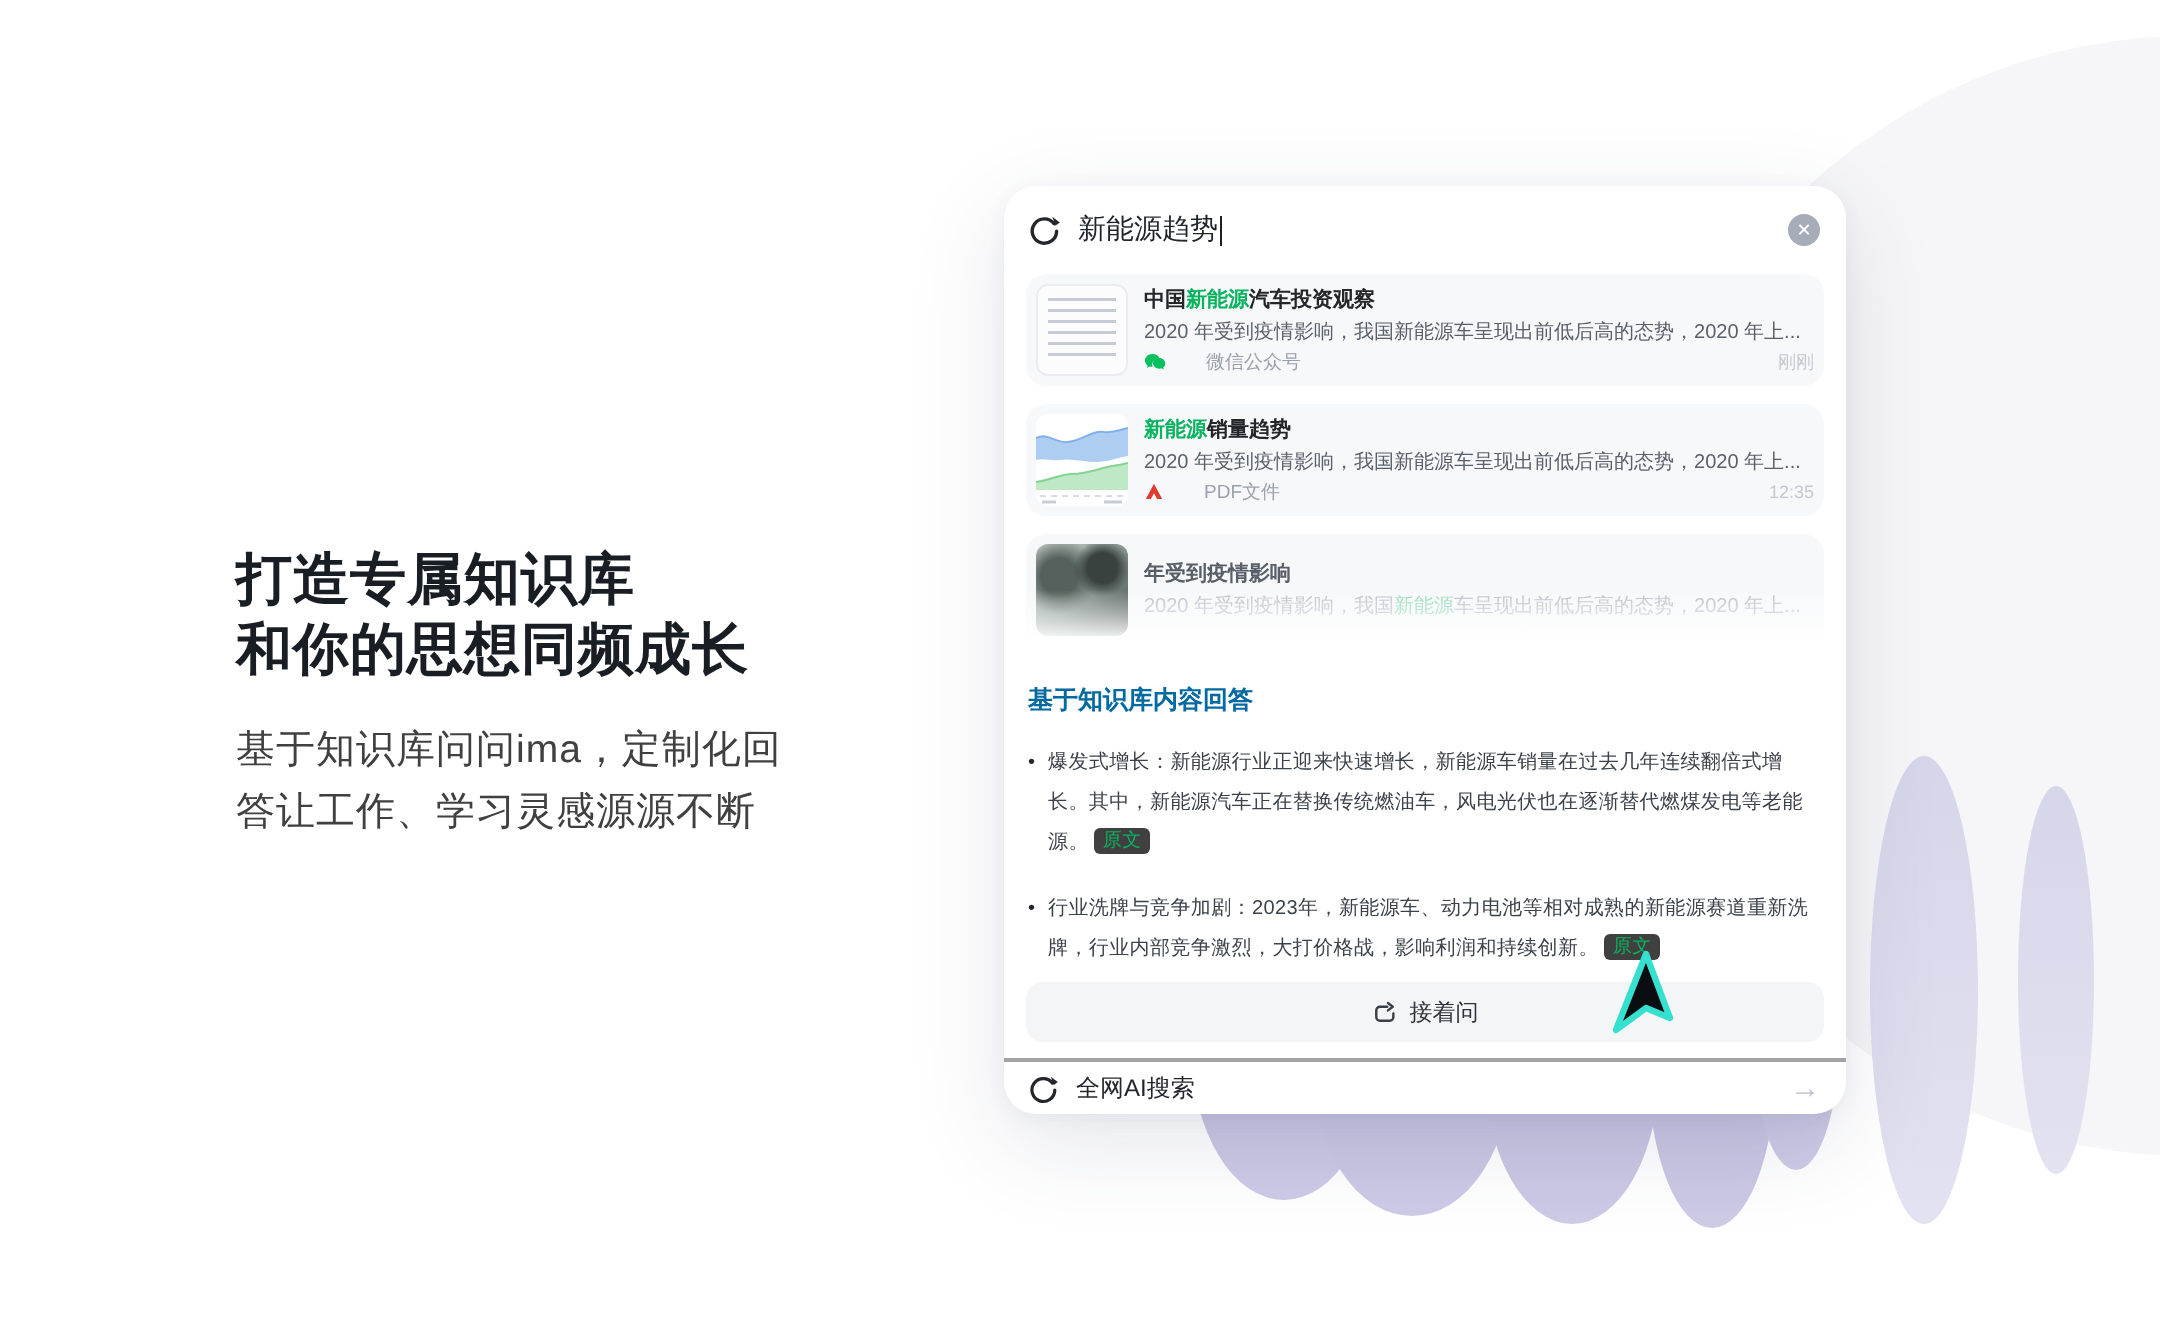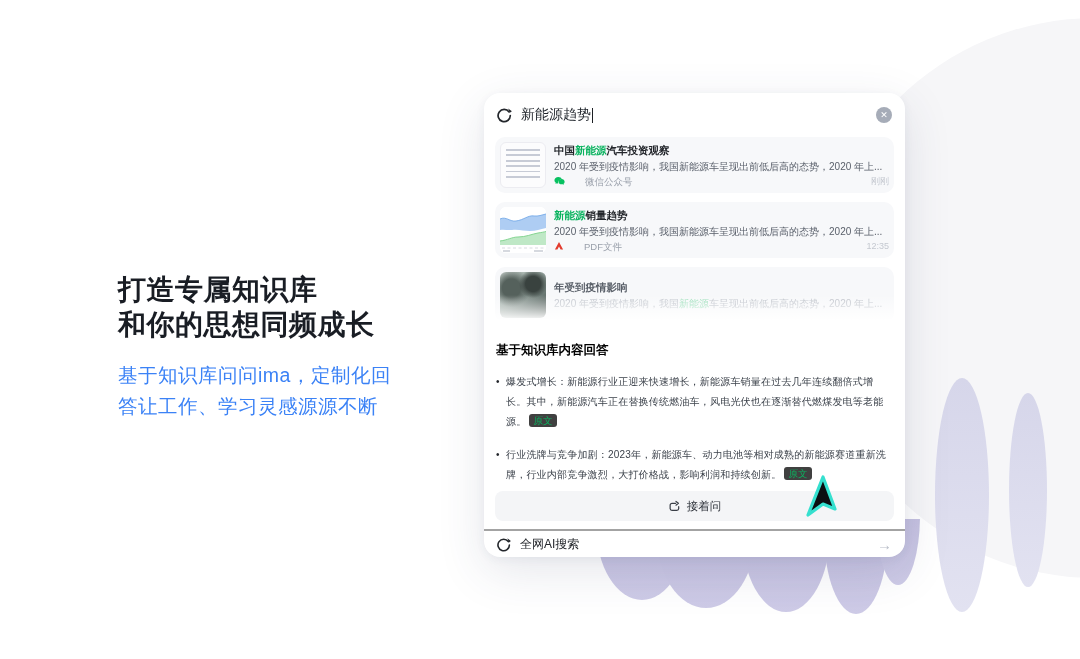--- a/index.html
+++ b/index.html
@@ -10,24 +10,24 @@
   
   .bg-circle { position:absolute; left:815px; top:18px; width:560px; height:560px;
     border-radius:50%; background:#f6f6f8; z-index:0; }
   .petals-bottom, .petals-right { position:absolute; z-index:1; }
   .petals-bottom { left:560px; top:519px; }
   .petals-right { left:930px; top:375px; }
 
   
   .hero { position:absolute; left:118px; top:272px; z-index:2; }
   .hero h1 { font-size:28px; line-height:35px; font-weight:700; color:#191d24; letter-spacing:.5px; }
-  .hero p { margin-top:18px; font-size:19.5px; line-height:31px; color:#3b82f6; letter-spacing:.5px; }
+  .hero p { margin-top:18px; font-size:19.5px; line-height:31px; color:#404040; letter-spacing:.5px; }
 
   
-  .card { position:absolute; left:484px; top:93px; width:421px; height:464px; z-index:2;
+  .card { position:absolute; left:502px; top:93px; width:421px; height:464px; z-index:2;
     background:#fff; border-radius:16px;
     box-shadow:0 14px 48px rgba(55,60,100,.13), 0 2px 10px rgba(55,60,100,.06);
     display:flex; flex-direction:column; }
 
   .search-row { height:44px; flex:0 0 44px; display:flex; align-items:center; padding:0 13px 0 12px; }
   .search-row .qicon { flex:0 0 16px; margin-right:9px; }
   .query { flex:1; font-size:14px; color:#1f242b; display:flex; align-items:center; }
   .caret { display:inline-block; width:1.2px; height:15px; background:#1c1f24; margin-left:1px; }
   .clear-btn { width:16px; height:16px; border-radius:50%; background:#a6acb8; color:#fff;
     font-size:9px; line-height:16px; text-align:center; cursor:pointer; flex:0 0 16px; }
@@ -48,21 +48,21 @@
   .rdesc { font-size:10px; color:#5a606b; line-height:13px; white-space:nowrap; overflow:hidden; }
   .rmeta { display:flex; align-items:center; gap:20px; font-size:9.5px; color:#9aa0ab; line-height:11px; }
   .rmeta .time { margin-left:auto; color:#c4c8d0; font-size:9px; }
   .row.dim .rtitle { color:#595f68; }
   .row.dim .rdesc { color:#bcc0c8; }
   .row.dim .rdesc .hl { color:#93dcb4; }
   .results::after { content:""; position:absolute; left:0; right:0; bottom:-4px; height:32px;
     background:linear-gradient(to bottom, rgba(255,255,255,0), #fff 80%); pointer-events:none; }
 
   .answer { padding:19px 12px 0 12px; }
-  .answer h2 { font-size:12.5px; font-weight:700; color:#000000; }
+  .answer h2 { font-size:12.5px; font-weight:700; color:#0369a1; }
   .bullet { display:flex; margin-top:13px; }
   .bullet .dot { flex:0 0 10px; color:#23262b; font-size:10px; line-height:20px; }
   .bullet .btxt { font-size:10px; line-height:20px; color:#3c424b; letter-spacing:.2px; }
   .tag { display:inline-block; font-size:9.5px; line-height:13px; color:#0ab35f; background:#404040;
     border-radius:3px; padding:0 4px; margin-left:3px; cursor:pointer; vertical-align:1px; }
 
   .follow-btn { margin:6px 11px 0 11px; height:30px; border:none; background:#f4f5f7; border-radius:8px;
     display:flex; align-items:center; justify-content:center; gap:6px; cursor:pointer;
     font-family:inherit; font-size:11.5px; color:#2e333b; }
 

